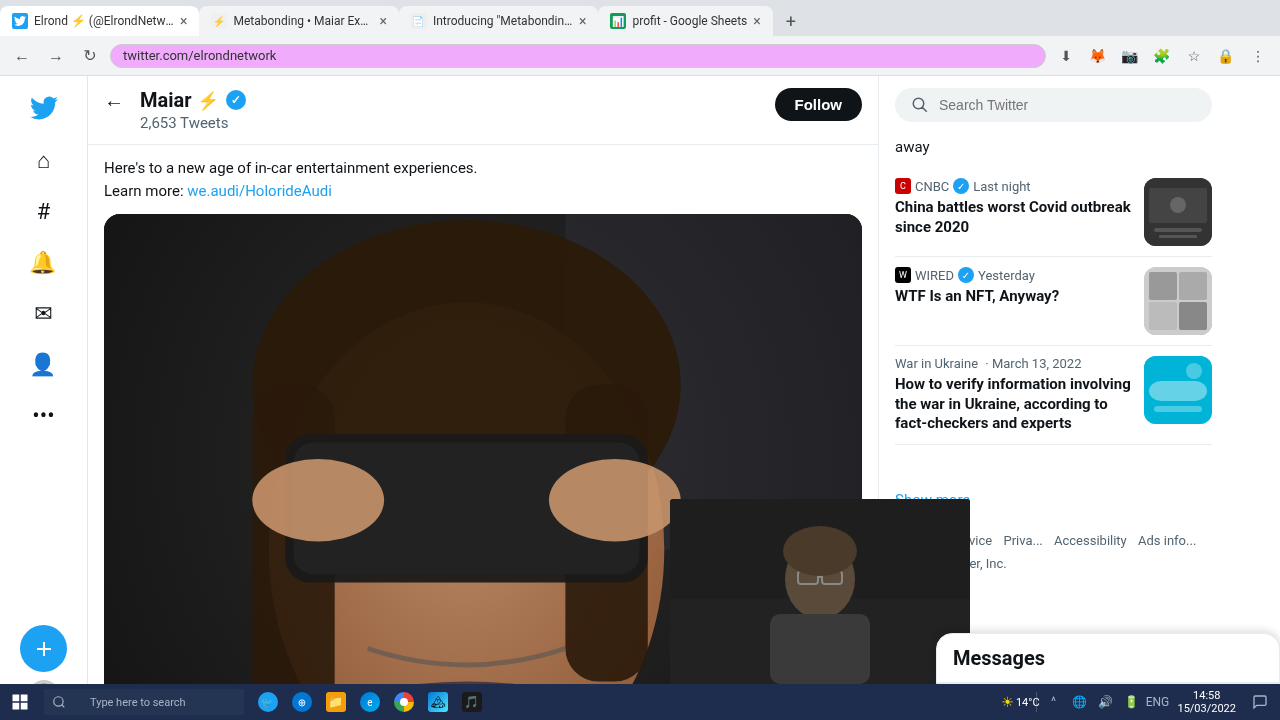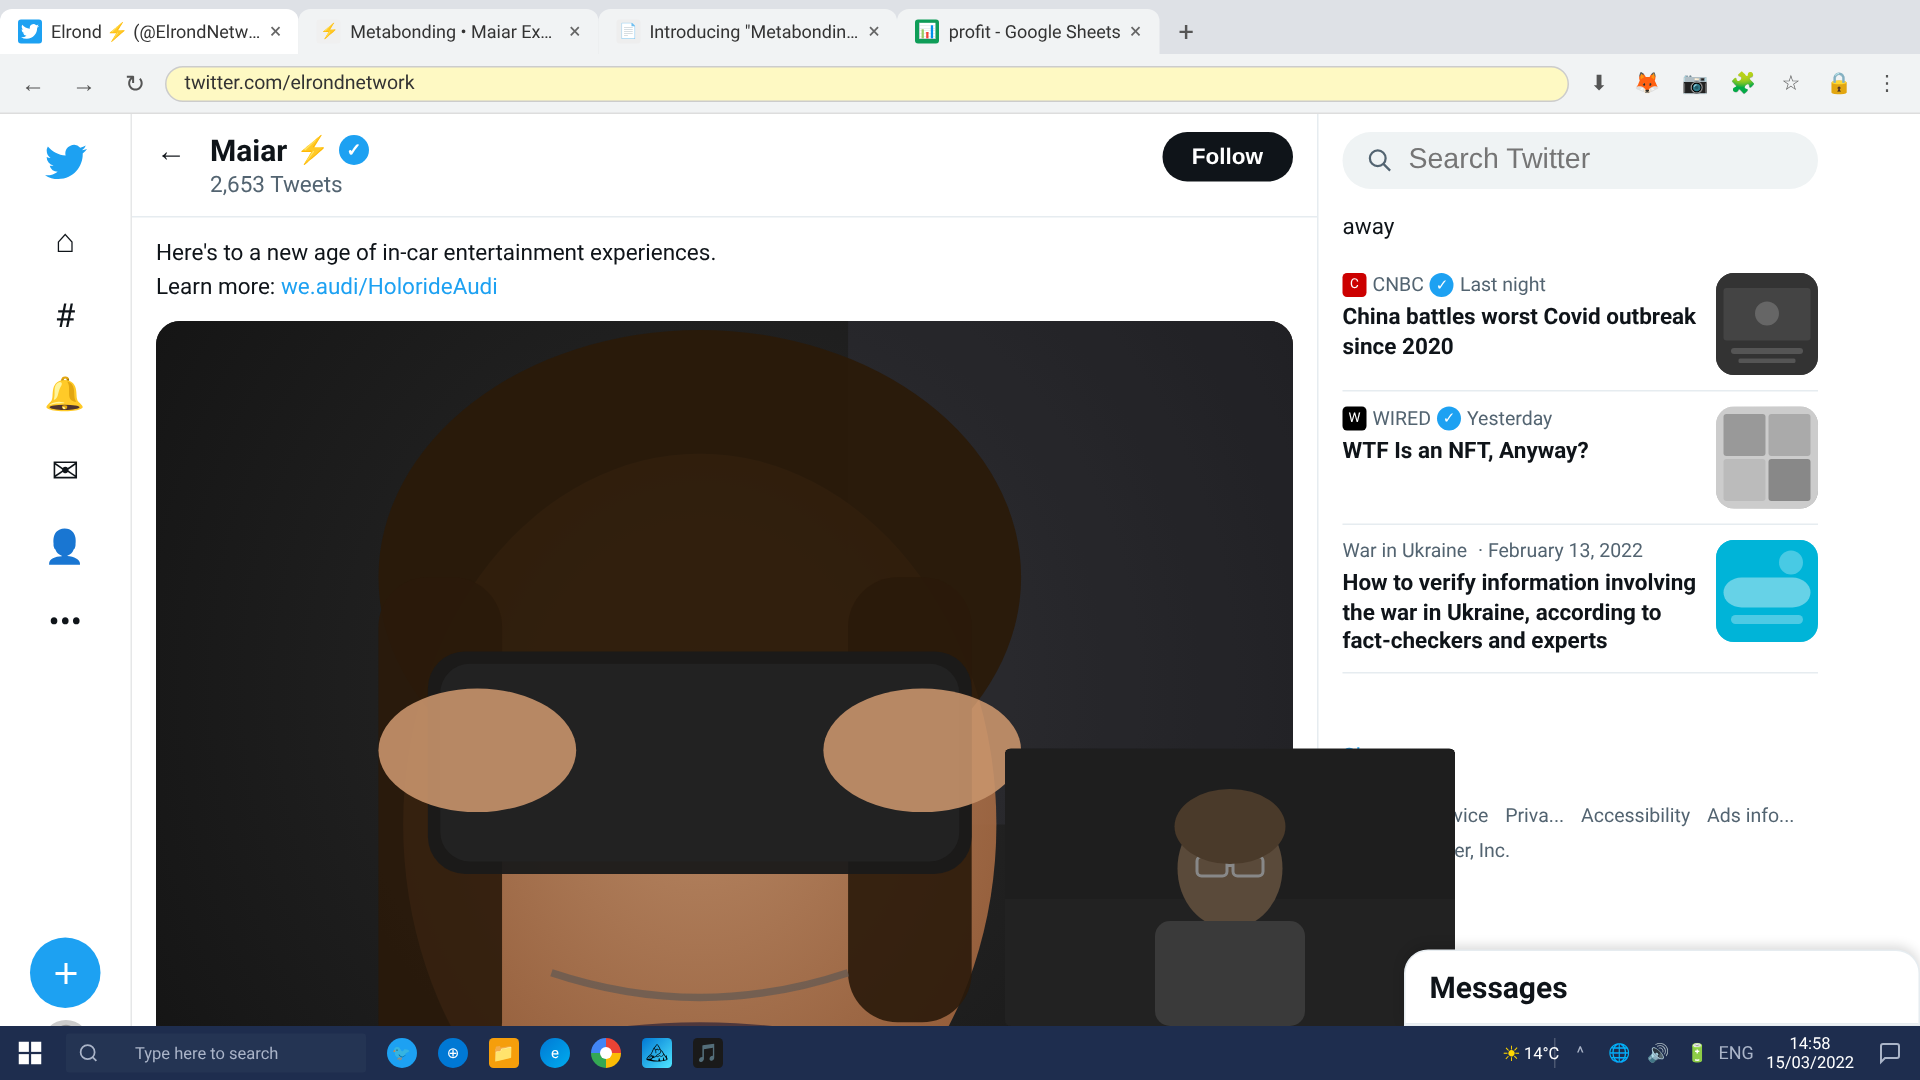--- a/index.html
+++ b/index.html
@@ -14,21 +14,21 @@
     .browser-tab-icon.twitter { background: #1da1f2; color: white; }
     .browser-tab-icon.metabonding { background: #f0f0f0; color: #555; }
     .browser-tab-icon.introducing { background: #eee; color: #555; }
     .browser-tab-icon.sheets { background: #0f9d58; color: white; }
     .tab-text { white-space: nowrap; overflow: hidden; text-overflow: ellipsis; max-width: 140px; }
     .tab-close { margin-left: auto; font-size: 14px; color: #666; cursor: pointer; }
     .new-tab-btn { width: 28px; height: 28px; display: flex; align-items: center; justify-content: center; font-size: 18px; color: #555; cursor: pointer; margin-left: 4px; }
 
     .browser-toolbar { display: flex; align-items: center; height: 40px; background: #f1f3f4; padding: 0 8px; gap: 6px; border-bottom: 1px solid #ddd; }
     .nav-btn { width: 28px; height: 28px; display: flex; align-items: center; justify-content: center; font-size: 16px; color: #555; cursor: pointer; border-radius: 50%; }
-    .address-bar { flex: 1; height: 24px; background: #fef9c3; border: 1px solid #ccc; border-radius: 14px; display: flex; align-items: center; padding: 0 12px; font-size: 13px; color: #333; }
+    .address-bar { flex: 1; height: 24px; background: #f0abfc; border: 1px solid #ccc; border-radius: 14px; display: flex; align-items: center; padding: 0 12px; font-size: 13px; color: #333; }
     .toolbar-icons { display: flex; align-items: center; gap: 4px; }
     .toolbar-icon { width: 28px; height: 28px; display: flex; align-items: center; justify-content: center; font-size: 14px; color: #555; cursor: pointer; border-radius: 50%; }
 
     
     .page-content { display: flex; height: calc(720px - 76px); }
 
     
     .twitter-sidebar { width: 88px; background: #fff; display: flex; flex-direction: column; align-items: center; padding: 8px 0; border-right: 1px solid #e6e7e8; flex-shrink: 0; }
     .sidebar-logo { width: 47px; height: 47px; display: flex; align-items: center; justify-content: center; border-radius: 50%; cursor: pointer; margin-bottom: 4px; }
     .sidebar-logo svg { width: 28px; height: 28px; fill: #1da1f2; }
@@ -51,21 +51,21 @@
 
     .tweet-content { padding: 12px 16px; border-bottom: 1px solid #e6ecf0; }
     .tweet-text { font-size: 15px; color: #0f1419; line-height: 1.5; margin-bottom: 12px; }
     .tweet-link { color: #1da1f2; text-decoration: none; }
     .tweet-image { width: 100%; border-radius: 16px; overflow: hidden; background: #ccc; height: 490px; }
     .person-silhouette { width: 100%; height: 100%; background: linear-gradient(160deg, #1a1a1a 0%, #3d3020 40%, #5a4030 60%, #2a2a35 100%); position: relative; overflow: hidden; }
 
     
     .right-sidebar { width: 350px; background: #fff; padding: 12px 16px; overflow-y: auto; flex-shrink: 0; border-left: 1px solid #e6ecf0; }
     .search-bar { display: flex; align-items: center; background: #eff3f4; border-radius: 20px; padding: 8px 16px; gap: 10px; margin-bottom: 16px; }
-    .search-bar input { border: none; background: transparent; font-size: 19px; color: #4d7c0f; outline: none; flex: 1; }
+    .search-bar input { border: none; background: transparent; font-size: 14px; color: #4d7c0f; outline: none; flex: 1; }
     .search-bar svg { width: 18px; height: 18px; fill: #536471; }
 
     .news-item { display: flex; align-items: flex-start; gap: 12px; padding: 10px 0; border-bottom: 1px solid #e6ecf0; cursor: pointer; }
     .news-source { font-size: 13px; color: #536471; margin-bottom: 4px; display: flex; align-items: center; gap: 4px; }
     .news-source-badge { width: 16px; height: 16px; background: #1da1f2; border-radius: 50%; display: inline-flex; align-items: center; justify-content: center; font-size: 10px; color: white; }
     .news-headline { font-size: 15px; font-weight: 700; color: #0f1419; line-height: 1.3; }
     .news-thumbnail { width: 68px; height: 68px; border-radius: 12px; overflow: hidden; flex-shrink: 0; }
     .thumbnail-cnbc { background: linear-gradient(135deg, #333 0%, #666 100%); width: 68px; height: 68px; display: flex; align-items: center; justify-content: center; }
     .thumbnail-wired { background: linear-gradient(135deg, #ddd 0%, #999 100%); width: 68px; height: 68px; display: flex; align-items: center; justify-content: center; }
     .thumbnail-ukraine { background: linear-gradient(135deg, #00b4d8 0%, #48cae4 50%, #90e0ef 100%); width: 68px; height: 68px; display: flex; align-items: center; justify-content: center; }
@@ -296,21 +296,21 @@
           <rect x="5" y="35" width="28" height="28" rx="2" fill="#bbb"></rect>
           <rect x="35" y="35" width="28" height="28" rx="2" fill="#888"></rect>
         </svg>
       </div>
     </div>
 
     <div class="news-item">
       <div style="flex:1">
         <div class="news-source">
           <span>War in Ukraine</span>
-          <span class="news-time">&nbsp;·&nbsp;<span>February 13, 2022</span></span>
+          <span class="news-time">&nbsp;·&nbsp;<span>March 13, 2022</span></span>
         </div>
         <div class="news-headline">How to verify information involving the war in Ukraine, according to fact-checkers and experts</div>
       </div>
       <div class="news-thumbnail thumbnail-ukraine">
         <svg width="68" height="68" viewBox="0 0 68 68">
           <rect width="68" height="68" fill="#00b4d8"></rect>
           <rect x="5" y="25" width="58" height="20" rx="12" fill="rgba(255,255,255,0.4)"></rect>
           <circle cx="50" cy="15" r="8" fill="#48cae4"></circle>
           <rect x="10" y="50" width="48" height="6" rx="3" fill="rgba(255,255,255,0.3)"></rect>
         </svg>

